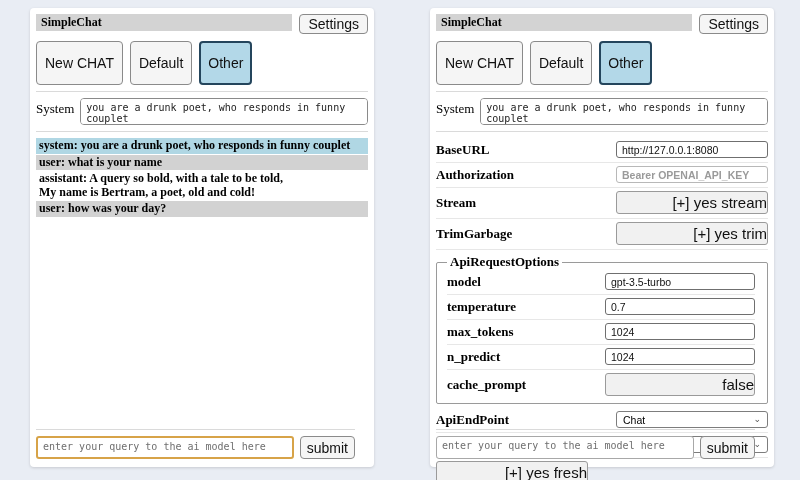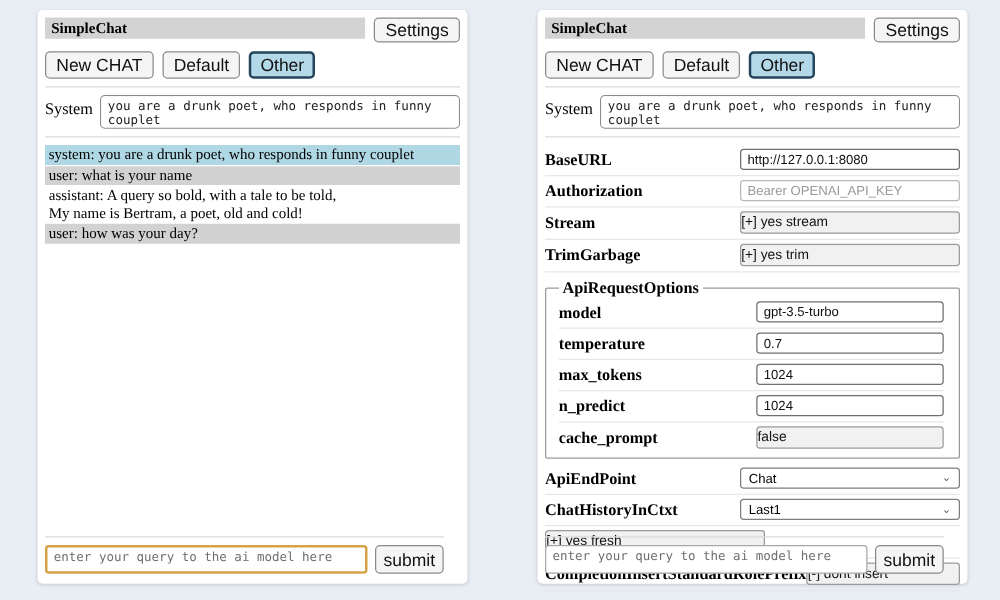--- a/index.html
+++ b/index.html
@@ -32,76 +32,76 @@
     border-radius:4px;
     font-size:14px;
     padding:1px 8px;
     color:#111;
     cursor:pointer;
   }
   .toolbar { margin-top:7px; display:flex; gap:7px; }
   .session-active {
     background:#b3d8e8;
     border:2px solid #24455c;
-    padding:1px 7px;
+    padding:12px 7px;
   }
   hr.sep { border:none; border-top:1px solid #dadada; margin:6px 0; }
   .system-row { display:flex; gap:6px; align-items:flex-start; }
   .system-row label { font-size:13px; padding-top:3px; }
   textarea {
     font-family:"DejaVu Sans Mono", monospace;
     font-size:10px;
     resize:none;
     border:1px solid #8a8a8a;
     border-radius:4px;
     padding:3px 5px;
     color:#222;
   }
   textarea.system { flex:1; height:27px; }
   
-  .messages { margin-top:3px; font-size:12px; line-height:13.5px; }
+  .messages { margin-top:3px; font-size:12px; line-height:13.5px;font-weight:bold; }
   .msg { padding:1px 3px; margin:1px 0; white-space:pre-line; }
   .msg.system { background:#b0d7e4; }
   .msg.user { background:#d2d2d2; }
   .msg.assistant { background:#ffffff; }
   
   .bottom { position:absolute; left:6px; right:19px; bottom:8px; }
   .bottom hr.sep { margin:0 0 6px 0; }
   .query-row { display:flex; gap:6px; align-items:stretch; }
   textarea.query { flex:1; height:23px; border:1px solid #a8a8a8; border-radius:3px; }
   textarea.query::placeholder { color:#6f6f6f; }
   textarea.query.focused { border:2px solid #d7a348; }
   button.submit { padding:2px 6px; }
   
   .settings { margin-top:0; }
   .srow {
     display:flex; justify-content:space-between; align-items:center;
     padding:3px 0 4px 0;
     border-bottom:1px solid #e7e7e7;
   }
   .srow > label { font-size:13px;font-weight:bold; }
-  .ctl { width:176px; }
+  .ctl { width:152px; }
   input.ctl {
     font-family:"Liberation Sans", sans-serif;
     font-size:10.5px;
     height:17px;
     border:1px solid #6f6f6f;
     border-radius:3px;
     padding:1px 5px;
     color:#111;
   }
-  input.ctl.ph { border-color:#b8b8b8; }
+  input.ctl.ph { border-color:#b8b8b8;font-weight:bold; }
   input.ctl.ph::placeholder { color:#9a9a9a; }
   button.ctl {
     background:#f1f1f1;
     border:1px solid #9a9a9a;
     border-radius:3px;
-    font-size:11px;
+    font-size:15px;
     padding:2px 0;
-    text-align:left;
+    text-align:right;
   }
   .selectbox {
     border:1px solid #7d7d7d;
     border-radius:3px;
     background:#fff;
     display:flex; justify-content:space-between; align-items:center;
     font-family:"Liberation Sans", sans-serif;
     font-size:10.5px;
     padding:1px 6px;
     height:17px;

